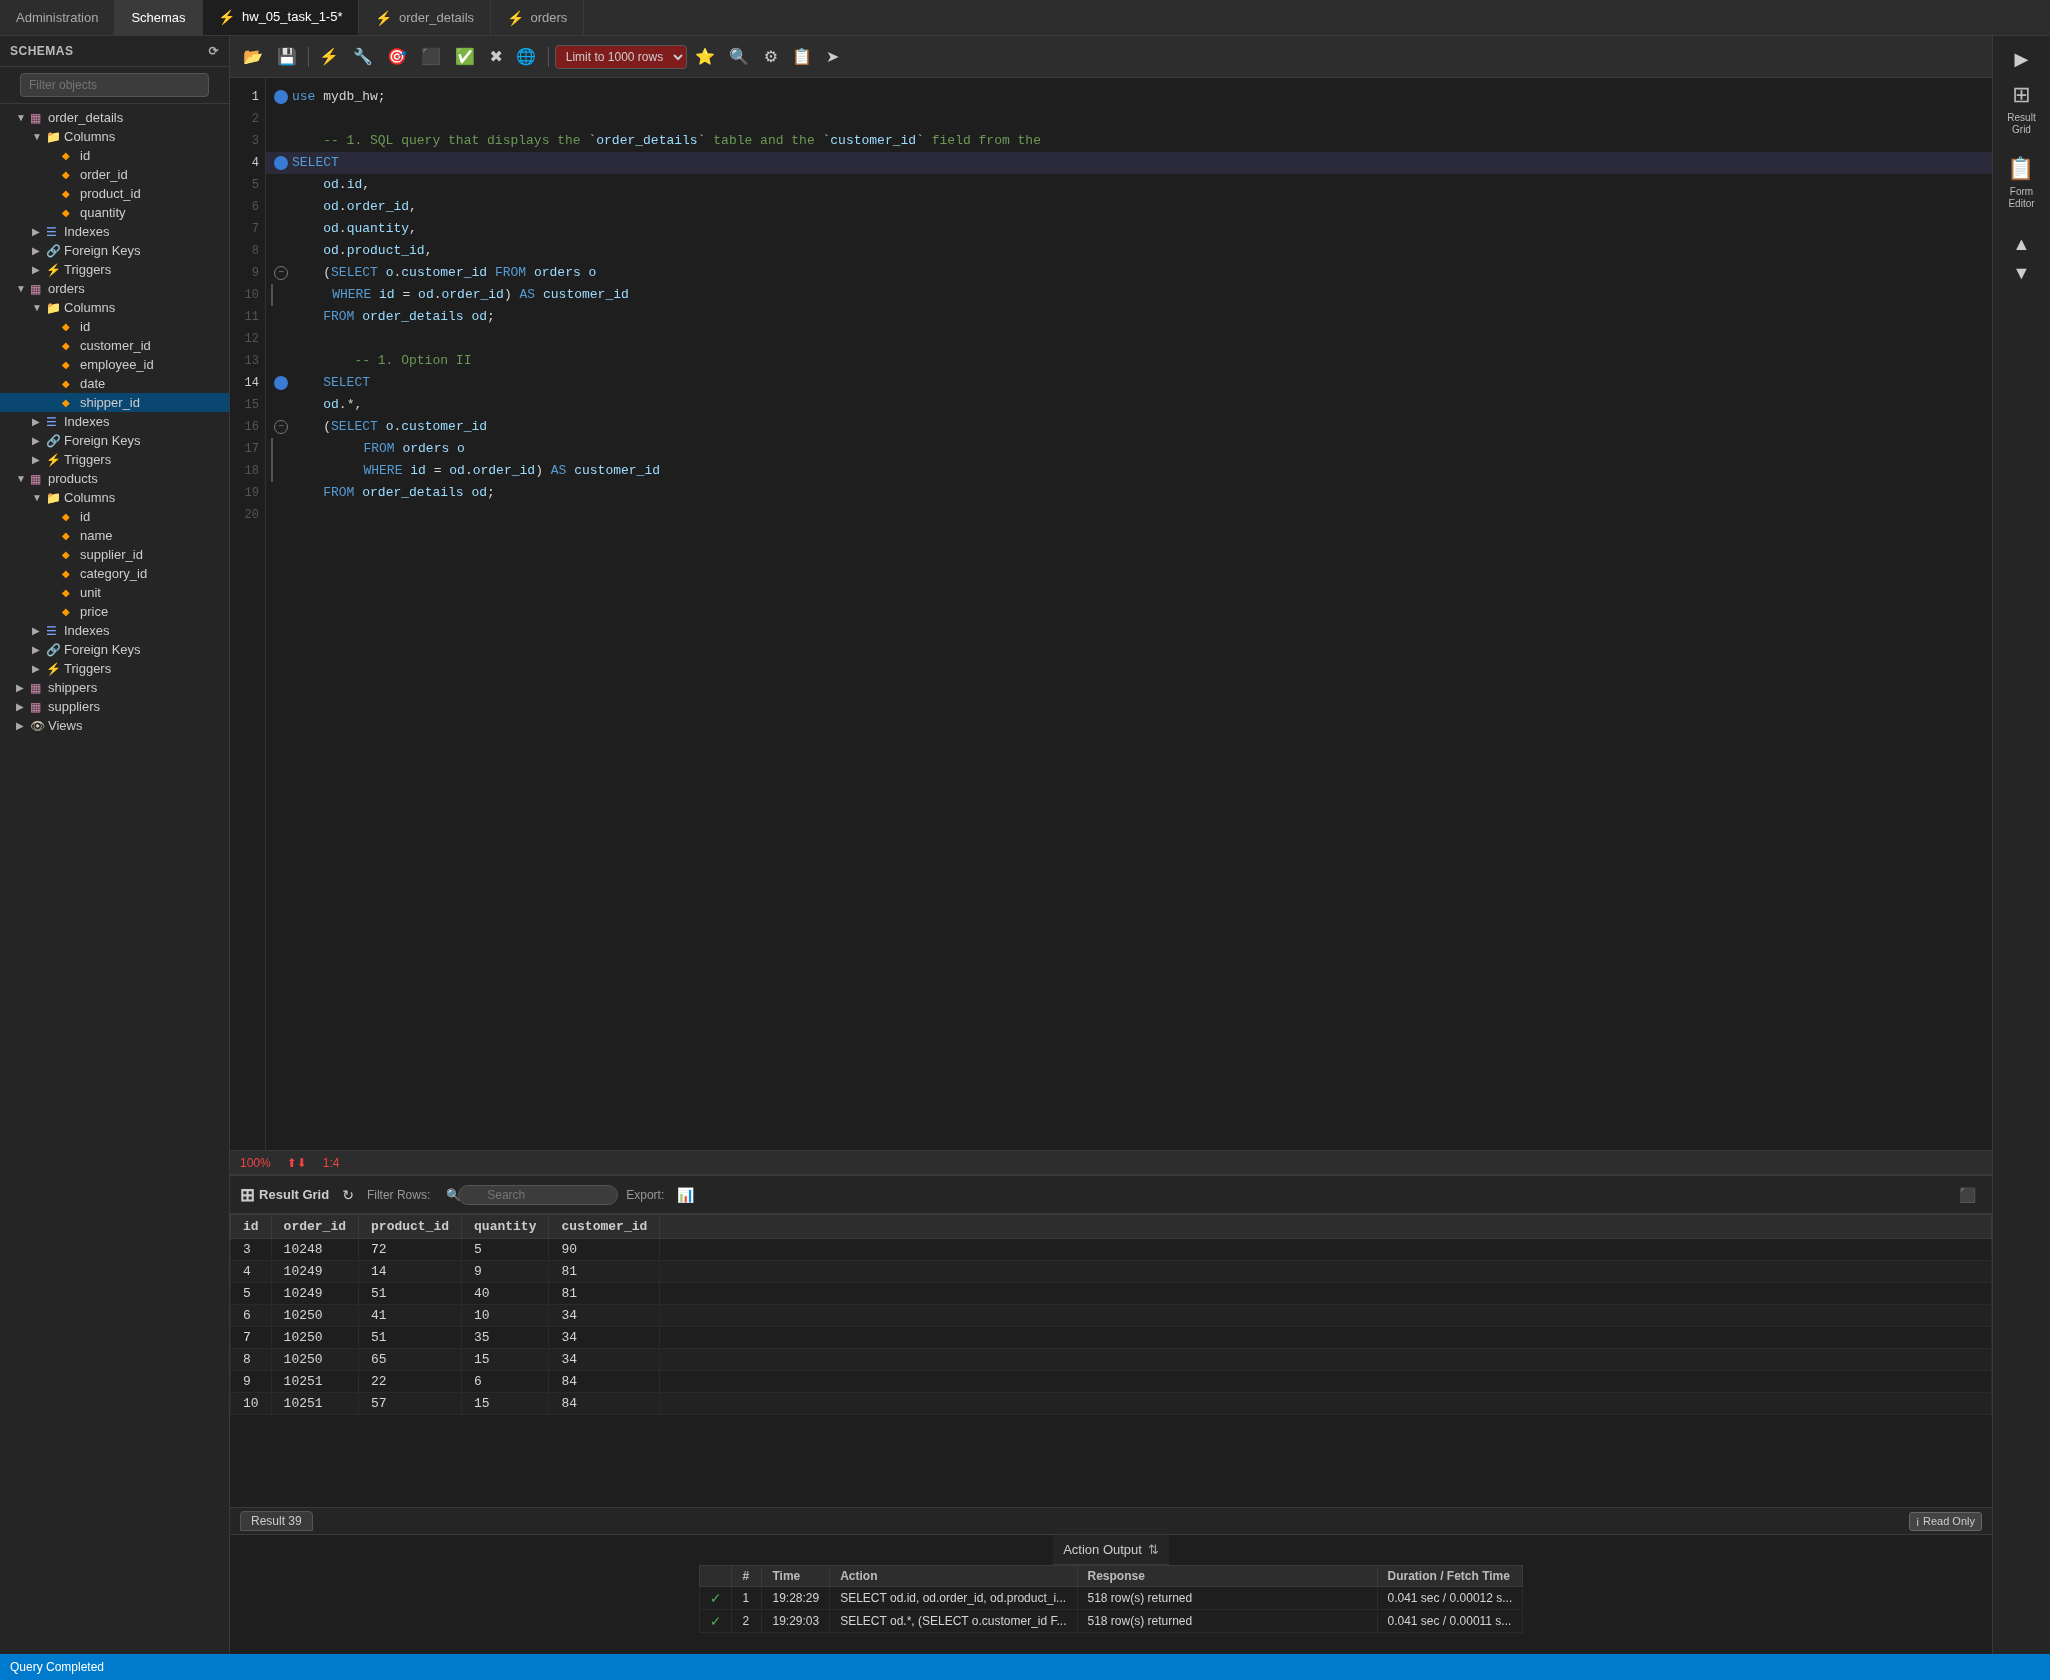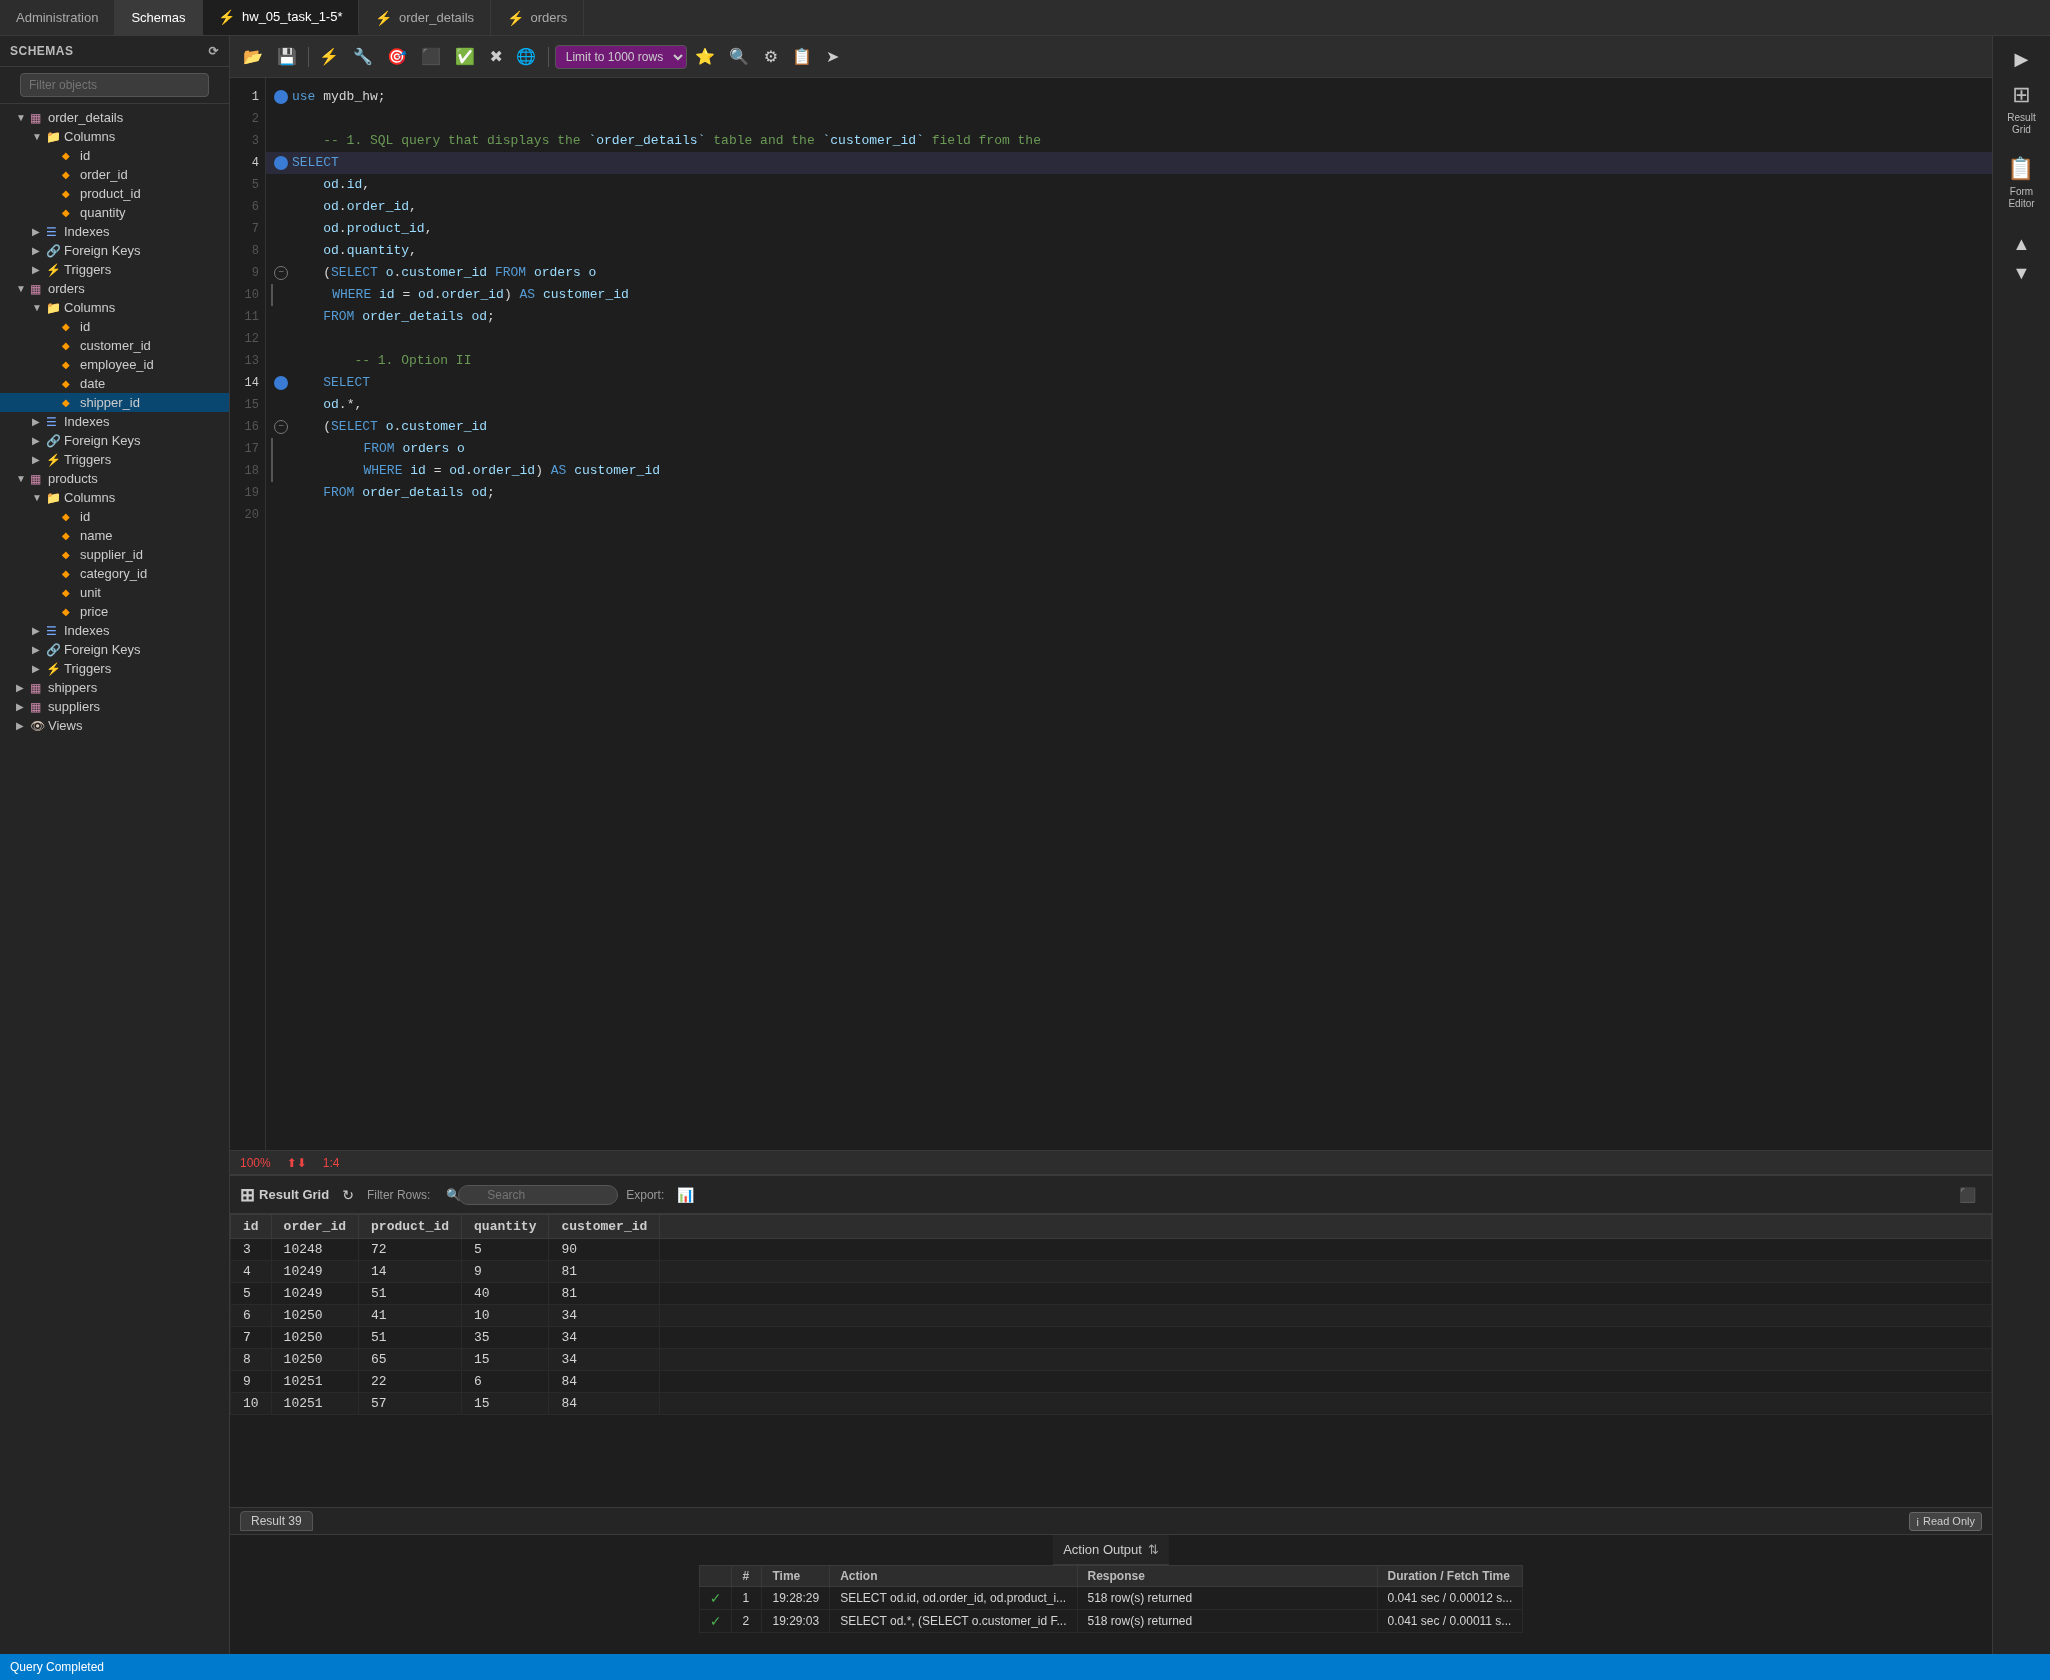--- a/index.html
+++ b/index.html
@@ -33,21 +33,21 @@
     .icon-diamond { color: #f90; font-size: 10px; }
     .icon-index { color: #7af; }
 
     
     .editor-pane { flex: 1; display: flex; flex-direction: column; overflow: hidden; }
 
     
     .toolbar { display: flex; align-items: center; padding: 4px 8px; background: #2d2d2d; border-bottom: 1px solid #3a3a3a; gap: 4px; flex-shrink: 0; height: 42px; }
     .toolbar-btn { background: none; border: none; color: #ccc; cursor: pointer; padding: 3px 5px; border-radius: 3px; font-size: 16px; display: flex; align-items: center; justify-content: center; }
     .toolbar-sep { width: 1px; height: 20px; background: #555; margin: 0 2px; }
-    .limit-select { background: #701a75; border: 1px solid #555; color: #ccc; padding: 3px 6px; border-radius: 4px; font-size: 12px; cursor: pointer; }
+    .limit-select { background: #7f1d1d; border: 1px solid #555; color: #ccc; padding: 3px 6px; border-radius: 4px; font-size: 12px; cursor: pointer; }
 
     
     .editor-area { flex: 1; display: flex; overflow: hidden; min-height: 0; }
     .line-numbers { width: 36px; background: #1e1e1e; border-right: 1px solid #333; padding: 8px 0; display: flex; flex-direction: column; align-items: flex-end; padding-right: 6px; flex-shrink: 0; overflow: hidden; }
     .line-num { font-size: 12px; color: #555; line-height: 22px; font-family: 'Courier New', monospace; }
     .line-num.active { color: #ccc; }
     .code-content { flex: 1; overflow: auto; background: #1e1e1e; padding: 8px 0; font-family: 'Courier New', monospace; font-size: 13px; line-height: 22px; }
     .code-line { display: flex; align-items: flex-start; padding-left: 8px; min-height: 22px; white-space: pre; }
     .code-line.highlighted { background: #2a2a3a; }
     .code-line .bp { width: 14px; height: 14px; border-radius: 50%; background: #3a7bd5; display: inline-block; flex-shrink: 0; margin-right: 4px; margin-top: 4px; }
@@ -464,26 +464,26 @@
           <span>    <span class="id">od</span><span class="op">.</span><span class="id">id</span><span class="op">,</span></span>
         </div>
 
         <div class="code-line">
           <span class="bp-empty"></span>
           <span>    <span class="id">od</span><span class="op">.</span><span class="id">order_id</span><span class="op">,</span></span>
         </div>
 
         <div class="code-line">
           <span class="bp-empty"></span>
+          <span>    <span class="id">od</span><span class="op">.</span><span class="id">quantity</span><span class="op">,</span></span>
+        </div>
+
+        <div class="code-line">
+          <span class="bp-empty"></span>
           <span>    <span class="id">od</span><span class="op">.</span><span class="id">product_id</span><span class="op">,</span></span>
-        </div>
-
-        <div class="code-line">
-          <span class="bp-empty"></span>
-          <span>    <span class="id">od</span><span class="op">.</span><span class="id">quantity</span><span class="op">,</span></span>
         </div>
 
         <div class="code-line">
           <span class="collapse">−</span>
           <span>    <span class="op">(</span><span class="kw">SELECT</span> <span class="id">o</span><span class="op">.</span><span class="id">customer_id</span> <span class="kw">FROM</span> <span class="id">orders</span> <span class="id">o</span></span>
         </div>
 
         <div class="code-line" style="border-left: 2px solid #555; margin-left: 5px; padding-left: 10px;">
           <span class="bp-empty"></span>
           <span>    <span class="kw">WHERE</span> <span class="id">id</span> <span class="op">=</span> <span class="id">od</span><span class="op">.</span><span class="id">order_id</span><span class="op">)</span> <span class="kw">AS</span> <span class="id">customer_id</span></span>

